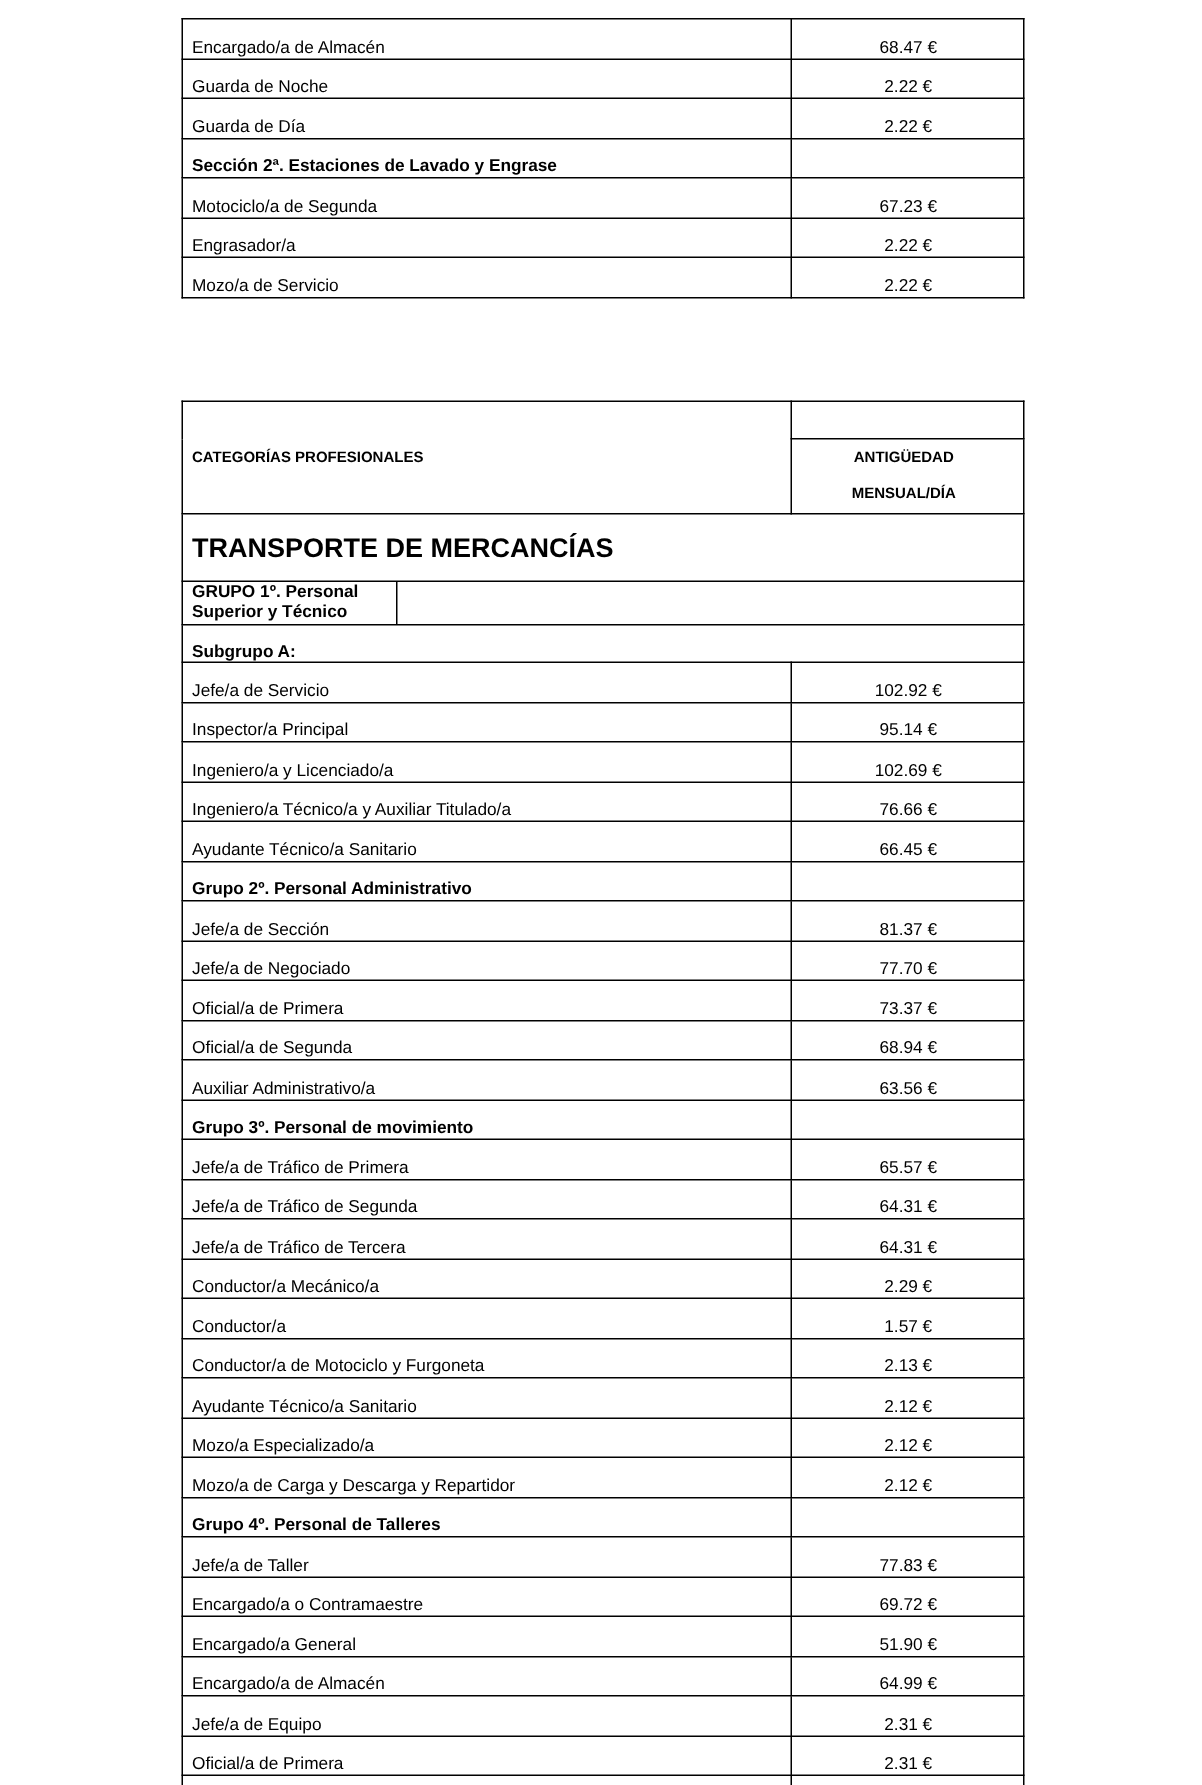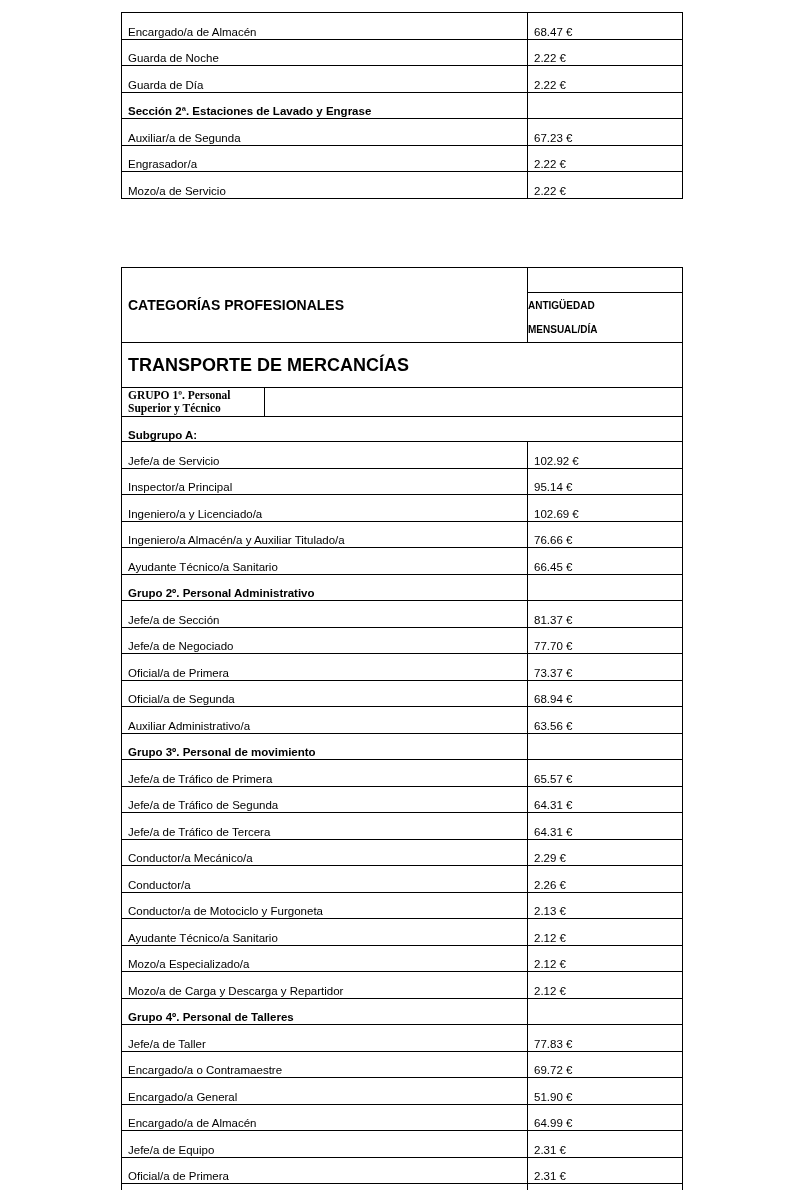--- a/index.html
+++ b/index.html
@@ -3,34 +3,34 @@
 <meta charset="utf-8">
 <style>
   html, body { margin: 0; padding: 0; background: #ffffff; }
   body { width: 801px; height: 1190px; position: relative; overflow: hidden;
          font-family: "Liberation Sans", sans-serif; color: #000; }
   table { position: absolute; left: 121px; width: 562px; border-collapse: collapse;
           table-layout: fixed; padding-left: 40px; }
   td { border: 1px solid #000; padding: 0 6px; font-size: 11.5px; vertical-align: bottom;
        white-space: nowrap; overflow: hidden; }
   td.cat { width: 393px; }
-  td.val { width: 143px; text-align: left; padding-right: 5px; margin-top: 32px; }
+  td.val { width: 143px; text-align: center; padding-right: 5px; margin-top: 32px; }
   tr.r td { height: 24.5px; padding-bottom: 1px; }
   tr.sec td.cat { font-weight: bold; }
   #t1 { top: 12px; }
   #t2 { top: 267px; }
-  .hdr-cat { font-weight: bold; font-size: 14px; vertical-align: middle; height: 74px; }
+  .hdr-cat { font-weight: bold; font-size: 10px; vertical-align: middle; height: 74px; }
   .hdr-top { height: 24px; }
   .hdr-val { font-weight: bold; font-size: 10px; text-align: center; line-height: 24px;
              height: 49px; padding: 0; vertical-align: bottom; }
   .title td { height: 44px; font-size: 18px; font-weight: bold; vertical-align: middle; }
   .grp td { height: 28px; padding: 0; vertical-align: top; }
   .grp .inner { display: flex; height: 28px; }
   .grp .lab { width: 130px; border-right: 1px solid #000; font-weight: bold; font-size: 11.5px;
-              line-height: 13px; padding: 1px 6px; white-space: normal; font-family: Liberation Serif, serif; }
+              line-height: 13px; padding: 1px 6px; white-space: normal; }
   .sub td { height: 24px; font-weight: bold; }
 </style>
 </head>
 <body>
 
 <table id="t1">
   <tbody id="t1-body">
       <tr class="r">
         <td class="cat">Encargado/a de Almacén</td>
         <td class="val">68.47 €</td>
@@ -41,21 +41,21 @@
       </tr>
       <tr class="r">
         <td class="cat">Guarda de Día</td>
         <td class="val">2.22 €</td>
       </tr>
       <tr class="r sec">
         <td class="cat">Sección 2ª.  Estaciones de Lavado y Engrase</td>
         <td class="val"></td>
       </tr>
       <tr class="r">
-        <td class="cat">Auxiliar/a de Segunda</td>
+        <td class="cat">Motociclo/a de Segunda</td>
         <td class="val">67.23 €</td>
       </tr>
       <tr class="r">
         <td class="cat">Engrasador/a</td>
         <td class="val">2.22 €</td>
       </tr>
       <tr class="r">
         <td class="cat">Mozo/a de Servicio</td>
         <td class="val">2.22 €</td>
       </tr>
@@ -93,21 +93,21 @@
       </tr>
       <tr class="r">
         <td class="cat">Inspector/a Principal</td>
         <td class="val">95.14 €</td>
       </tr>
       <tr class="r">
         <td class="cat">Ingeniero/a y Licenciado/a</td>
         <td class="val">102.69 €</td>
       </tr>
       <tr class="r">
-        <td class="cat">Ingeniero/a Almacén/a y Auxiliar Titulado/a</td>
+        <td class="cat">Ingeniero/a Técnico/a y Auxiliar Titulado/a</td>
         <td class="val">76.66 €</td>
       </tr>
       <tr class="r">
         <td class="cat">Ayudante Técnico/a Sanitario</td>
         <td class="val">66.45 €</td>
       </tr>
       <tr class="r sec">
         <td class="cat">Grupo 2º.  Personal Administrativo</td>
         <td class="val"></td>
       </tr>
@@ -146,21 +146,21 @@
       <tr class="r">
         <td class="cat">Jefe/a de Tráfico de Tercera</td>
         <td class="val">64.31 €</td>
       </tr>
       <tr class="r">
         <td class="cat">Conductor/a Mecánico/a</td>
         <td class="val">2.29 €</td>
       </tr>
       <tr class="r">
         <td class="cat">Conductor/a</td>
-        <td class="val">2.26 €</td>
+        <td class="val">1.57 €</td>
       </tr>
       <tr class="r">
         <td class="cat">Conductor/a de Motociclo y Furgoneta</td>
         <td class="val">2.13 €</td>
       </tr>
       <tr class="r">
         <td class="cat">Ayudante Técnico/a Sanitario</td>
         <td class="val">2.12 €</td>
       </tr>
       <tr class="r">

